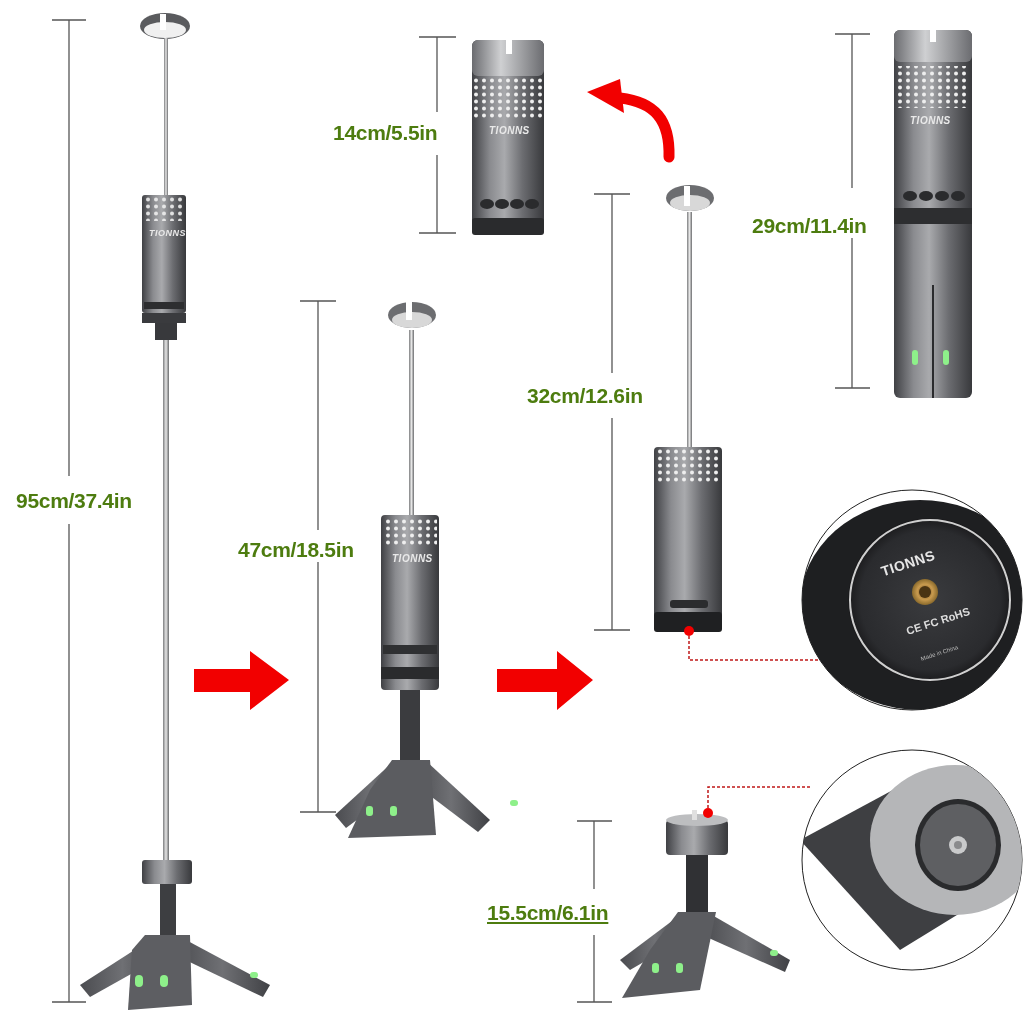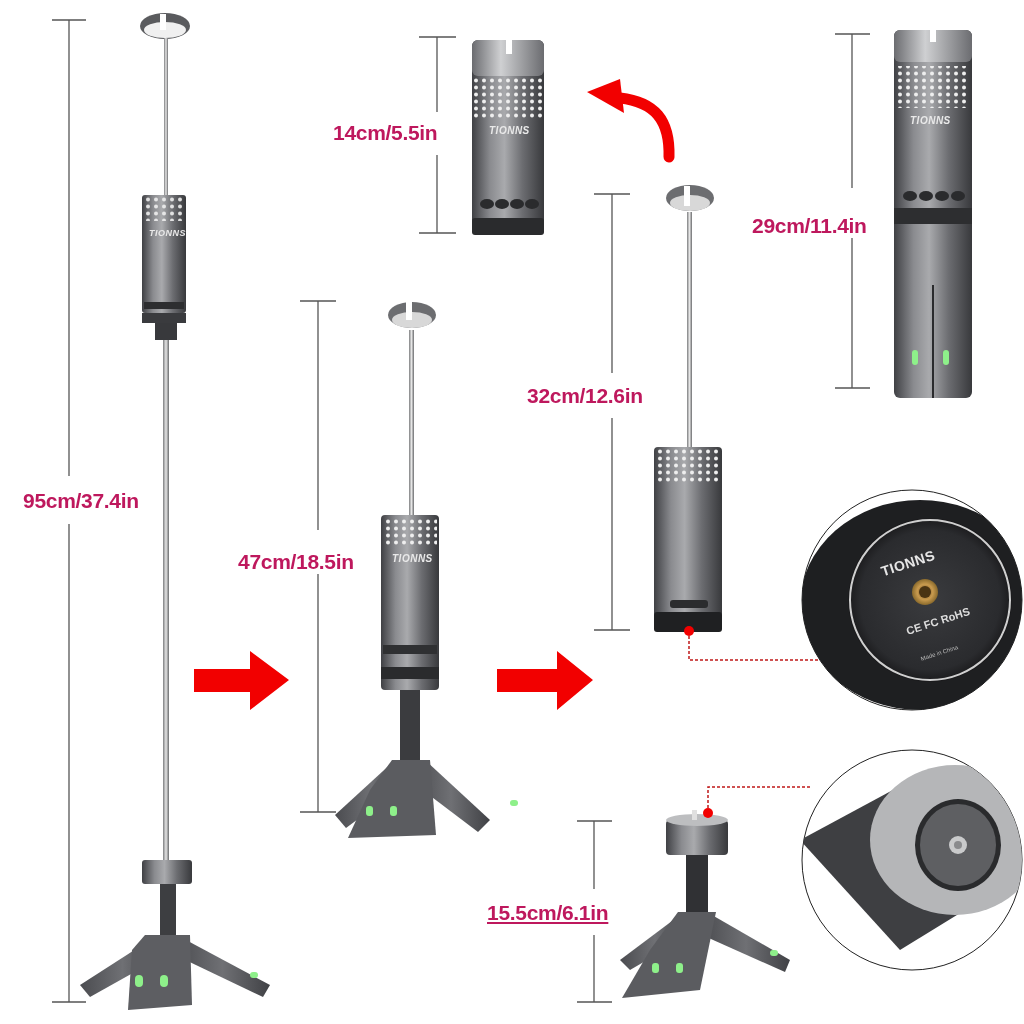--- a/index.html
+++ b/index.html
@@ -1,18 +1,18 @@
 <!DOCTYPE html>
 <html><head>
 <meta charset="utf-8">
 <style>
   html,body{margin:0;padding:0;background:#ffffff;}
   body{width:1024px;height:1024px;position:relative;overflow:hidden;font-family:"Liberation Sans",sans-serif;}
   .abs{position:absolute;}
-  .dim-label{position:absolute;font-weight:bold;font-size:21px;color:#be185d;white-space:nowrap;letter-spacing:-0.3px;background:#fff;line-height:24px;}
+  .dim-label{position:absolute;font-weight:bold;font-size:21px;color:#4d7c0f;white-space:nowrap;letter-spacing:-0.3px;background:#fff;line-height:24px;}
   .brand{position:absolute;font-style:italic;font-weight:bold;color:#e9e9e9;font-size:10px;letter-spacing:0.5px;}
   svg{position:absolute;left:0;top:0;}
 </style>
 </head>
 <body>
 
 <svg width="1024" height="1024" viewBox="0 0 1024 1024">
   <defs>
     <linearGradient id="metal" x1="0" x2="1" y1="0" y2="0">
       <stop offset="0" stop-color="#3f4044"></stop>
@@ -230,18 +230,18 @@
 <div class="brand" style="left:149px;top:228px;font-size:9px;">TIONNS</div>
 <div class="brand" style="left:392px;top:553px;">TIONNS</div>
 <div class="brand" style="left:489px;top:125px;">TIONNS</div>
 <div class="brand" style="left:910px;top:115px;">TIONNS</div>
 <div class="brand" style="left:880px;top:555px;font-size:14px;font-style:normal;transform:rotate(-18deg);color:#e6e6e6;">TIONNS</div>
 <div class="abs" style="left:905px;top:615px;font-size:11px;font-weight:bold;color:#ddd;transform:rotate(-18deg);">
   <span>CE</span> <span>FC</span> <span>RoHS</span>
 </div>
 <div class="abs" style="left:920px;top:650px;font-size:6px;color:#bbb;transform:rotate(-18deg);">Made in China</div>
 
-<div class="dim-label" style="left:23px;top:489px;">95cm/37.4in</div>
-<div class="dim-label" style="left:238px;top:550px;">47cm/18.5in</div>
+<div class="dim-label" style="left:16px;top:489px;">95cm/37.4in</div>
+<div class="dim-label" style="left:238px;top:538px;">47cm/18.5in</div>
 <div class="dim-label" style="left:527px;top:384px;text-align:center;">32cm/12.6in</div>
 <div class="dim-label" style="left:333px;top:121px;">14cm/5.5in</div>
 <div class="dim-label" style="left:752px;top:214px;">29cm/11.4in</div>
 <div class="dim-label" style="left:487px;top:901px;text-decoration:underline;">15.5cm/6.1in</div>
 
 </body></html>

